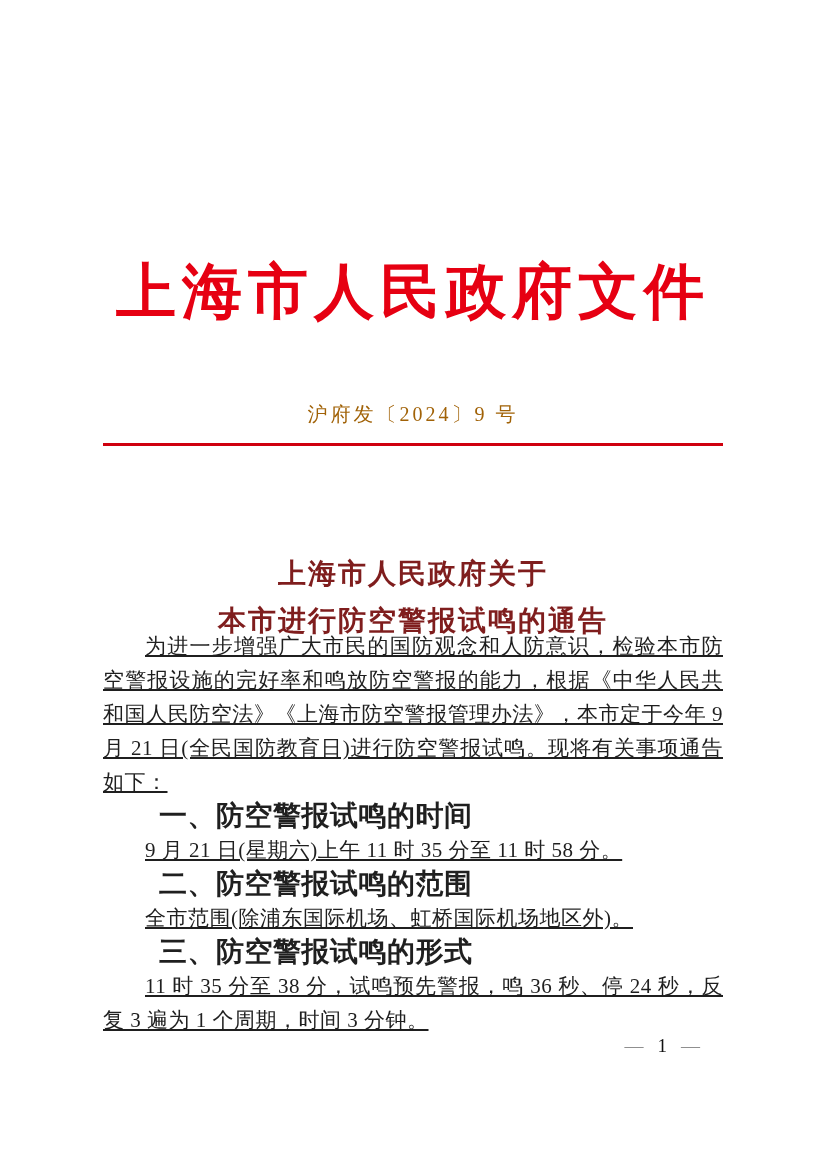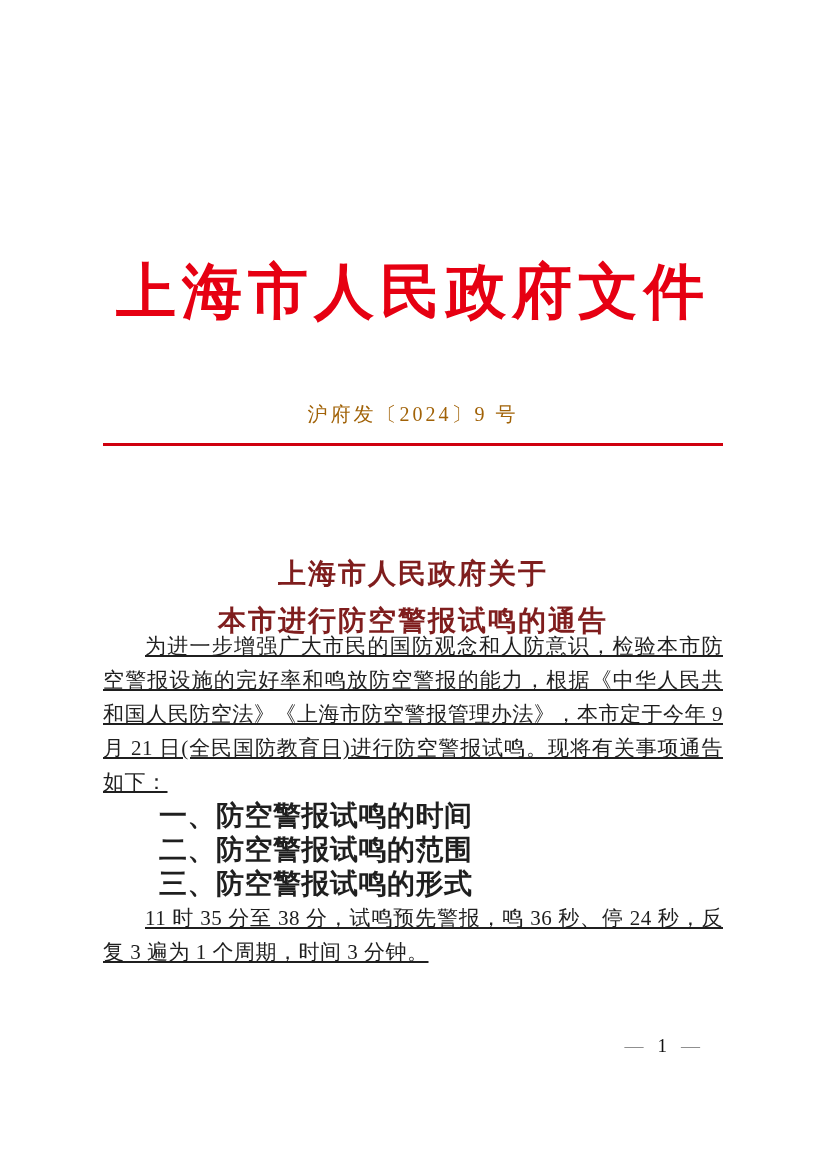--- a/index.html
+++ b/index.html
@@ -108,22 +108,24 @@
 
   <div class="title">
     <div>上海市人民政府关于</div>
     <div>本市进行防空警报试鸣的通告</div>
   </div>
 
   <div class="body-text">
     <p class="para indent">为进一步增强广大市民的国防观念和人防意识，检验本市防空警报设施的完好率和鸣放防空警报的能力，根据《中华人民共和国人民防空法》《上海市防空警报管理办法》，本市定于今年 9 月 21 日(全民国防教育日)进行防空警报试鸣。现将有关事项通告如下：</p>
 
     <p class="para heading">一、防空警报试鸣的时间</p>
+    <p class="para indent">9 月 21 日(星期六)上午 11 时 35 分至 11 时 58 分。</p>
 
     <p class="para heading">二、防空警报试鸣的范围</p>
+    <p class="para indent">全市范围(除浦东国际机场、虹桥国际机场地区外)。</p>
 
     <p class="para heading">三、防空警报试鸣的形式</p>
     <p class="para indent">11 时 35 分至 38 分，试鸣预先警报，鸣 36 秒、停 24 秒，反复 3 遍为 1 个周期，时间 3 分钟。</p>
   </div>
 
   <div class="footer">
     <span class="dash">—</span>
     <span class="pagenum">1</span>
     <span class="dash">—</span>
   </div>

